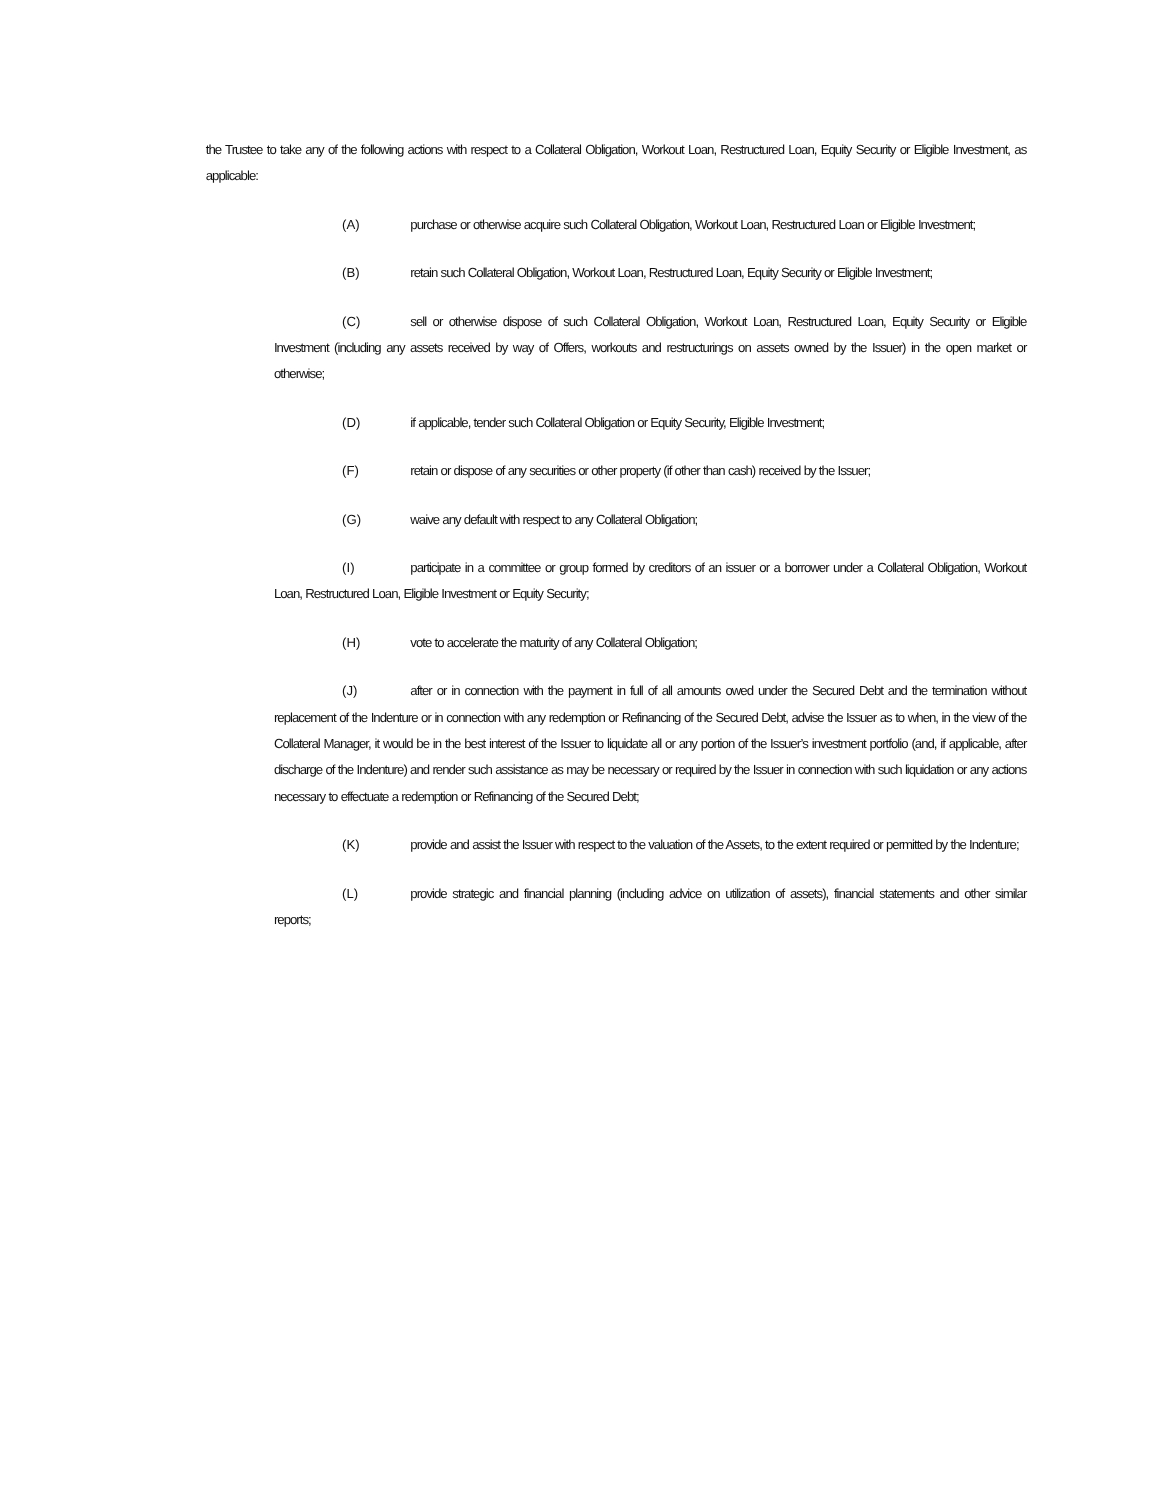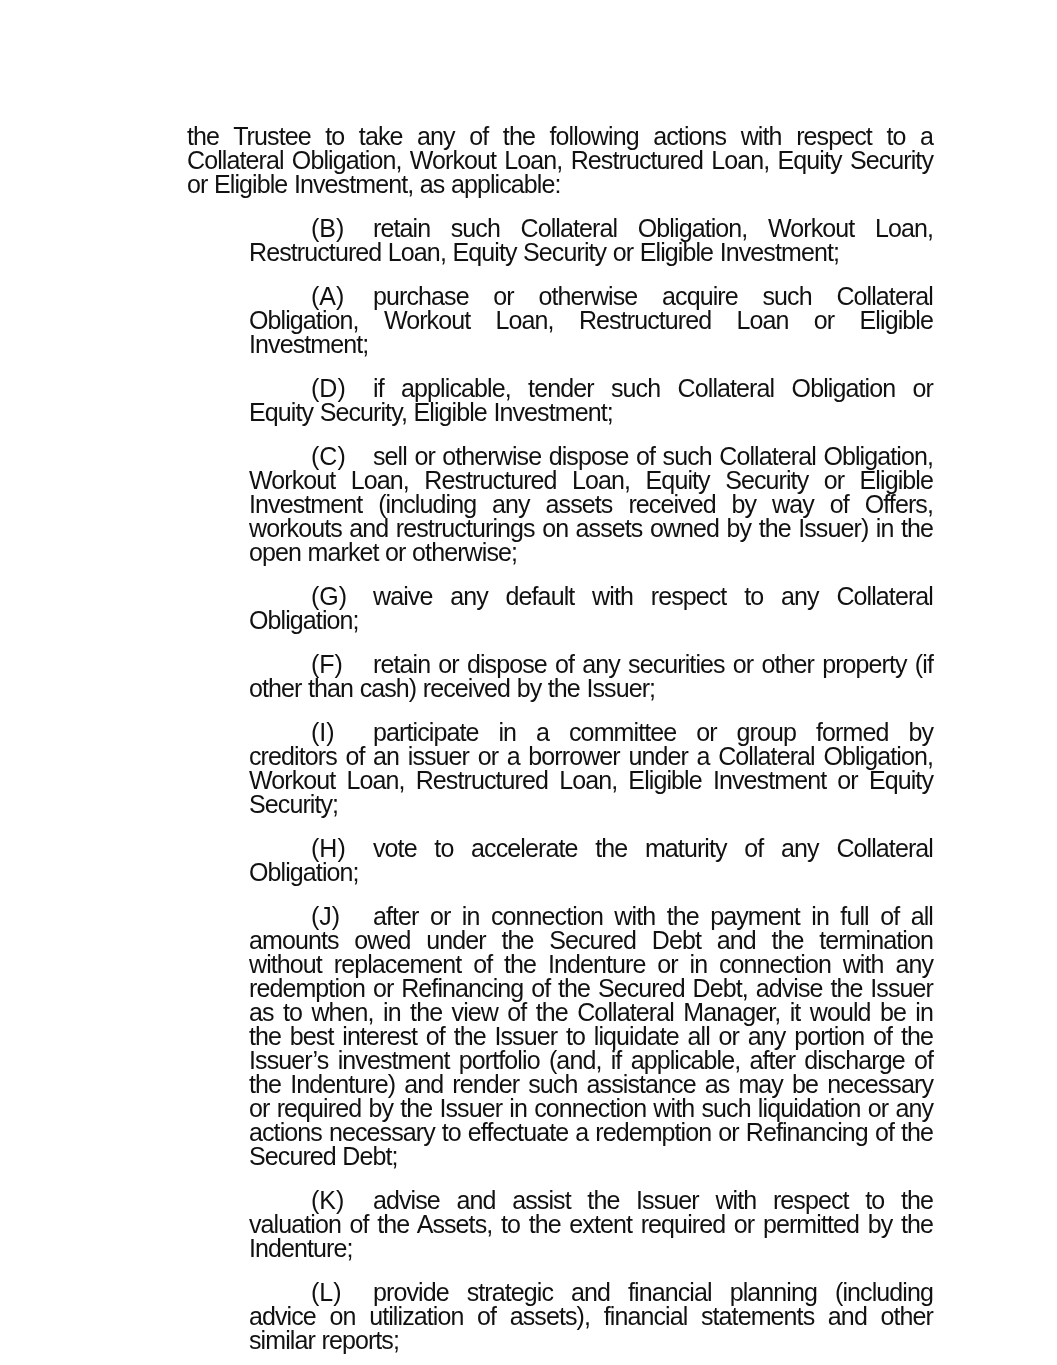--- a/index.html
+++ b/index.html
@@ -1,44 +1,44 @@
 <!DOCTYPE html>
 <html><head>
 <meta charset="utf-8">
 <style>
   html, body { margin: 0; padding: 0; background: #ffffff; }
   body { width: 1057px; height: 1365px; position: relative; overflow: hidden; }
   .page {
     position: absolute; left: 187px; top: 124px; width: 746px;
     font-family: "Liberation Sans", sans-serif;
-    font-size: 25px; line-height: 24px; color: #111111;
+    font-size: 12px; line-height: 24px; color: #111111;
   }
   .para {
     text-align: justify; margin: 0;
     letter-spacing: -0.9px; word-spacing: 0.5px;
   }
   .items { margin-left: 62px; }
   .item {
     text-align: justify; margin: 20px 0 0 0;
     text-indent: 62px; letter-spacing: -0.9px; word-spacing: 0.5px;
   }
   .item .lbl { display: inline-block; width: 62px; text-indent: 0; letter-spacing: 0; }
   .item:first-child { margin-top: 20px; }
 </style>
 </head>
 <body>
 
 <div class="page">
   <p class="para">the Trustee to take any of the following actions with respect to a Collateral Obligation, Workout Loan, Restructured Loan, Equity Security or Eligible Investment, as applicable:</p>
   <div class="items">
+    <p class="item"><span class="lbl">(A)</span><span>purchase or otherwise acquire such Collateral Obligation, Workout Loan, Restructured Loan or Eligible Investment;</span></p>
     <p class="item"><span class="lbl">(B)</span><span>retain such Collateral Obligation, Workout Loan, Restructured Loan, Equity Security or Eligible Investment;</span></p>
-    <p class="item"><span class="lbl">(A)</span><span>purchase or otherwise acquire such Collateral Obligation, Workout Loan, Restructured Loan or Eligible Investment;</span></p>
+    <p class="item"><span class="lbl">(C)</span><span>sell or otherwise dispose of such Collateral Obligation, Workout Loan, Restructured Loan, Equity Security or Eligible Investment (including any assets received by way of Offers, workouts and restructurings on assets owned by the Issuer) in the open market or otherwise;</span></p>
     <p class="item"><span class="lbl">(D)</span><span>if applicable, tender such Collateral Obligation or Equity Security, Eligible Investment;</span></p>
-    <p class="item"><span class="lbl">(C)</span><span>sell or otherwise dispose of such Collateral Obligation, Workout Loan, Restructured Loan, Equity Security or Eligible Investment (including any assets received by way of Offers, workouts and restructurings on assets owned by the Issuer) in the open market or otherwise;</span></p>
+    <p class="item"><span class="lbl">(F)</span><span>retain or dispose of any securities or other property (if other than cash) received by the Issuer;</span></p>
     <p class="item"><span class="lbl">(G)</span><span>waive any default with respect to any Collateral Obligation;</span></p>
-    <p class="item"><span class="lbl">(F)</span><span>retain or dispose of any securities or other property (if other than cash) received by the Issuer;</span></p>
     <p class="item"><span class="lbl">(I)</span><span>participate in a committee or group formed by creditors of an issuer or a borrower under a Collateral Obligation, Workout Loan, Restructured Loan, Eligible Investment or Equity Security;</span></p>
     <p class="item"><span class="lbl">(H)</span><span>vote to accelerate the maturity of any Collateral Obligation;</span></p>
     <p class="item"><span class="lbl">(J)</span><span>after or in connection with the payment in full of all amounts owed under the Secured Debt and the termination without replacement of the Indenture or in connection with any redemption or Refinancing of the Secured Debt, advise the Issuer as to when, in the view of the Collateral Manager, it would be in the best interest of the Issuer to liquidate all or any portion of the Issuer’s investment portfolio (and, if applicable, after discharge of the Indenture) and render such assistance as may be necessary or required by the Issuer in connection with such liquidation or any actions necessary to effectuate a redemption or Refinancing of the Secured Debt;</span></p>
-    <p class="item"><span class="lbl">(K)</span><span>advise and assist the Issuer with respect to the valuation of the Assets, to the extent required or permitted by the Indenture;</span></p>
+    <p class="item"><span class="lbl">(K)</span><span>provide and assist the Issuer with respect to the valuation of the Assets, to the extent required or permitted by the Indenture;</span></p>
     <p class="item"><span class="lbl">(L)</span><span>provide strategic and financial planning (including advice on utilization of assets), financial statements and other similar reports;</span></p>
   </div>
 </div>
 
 </body></html>

